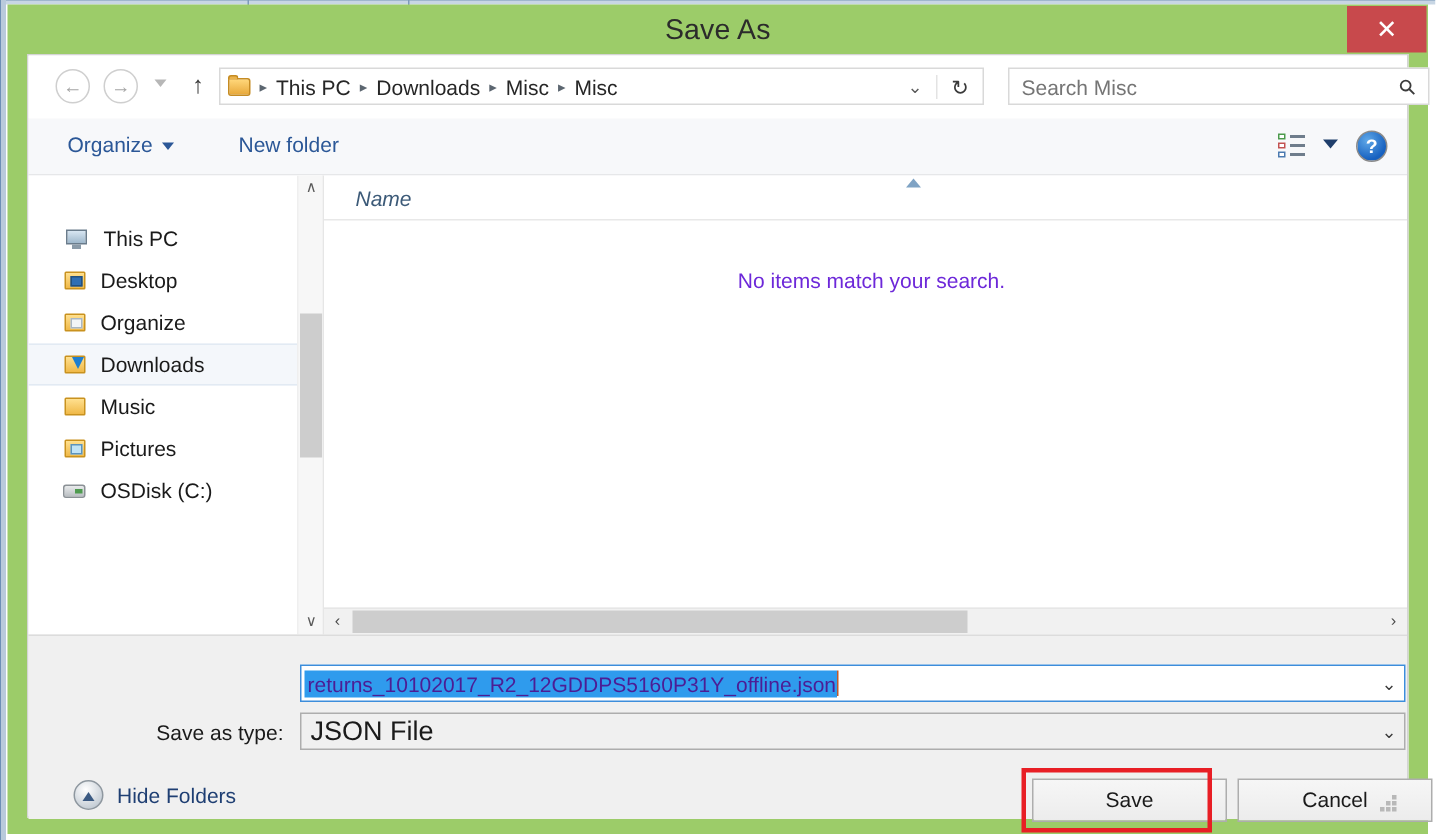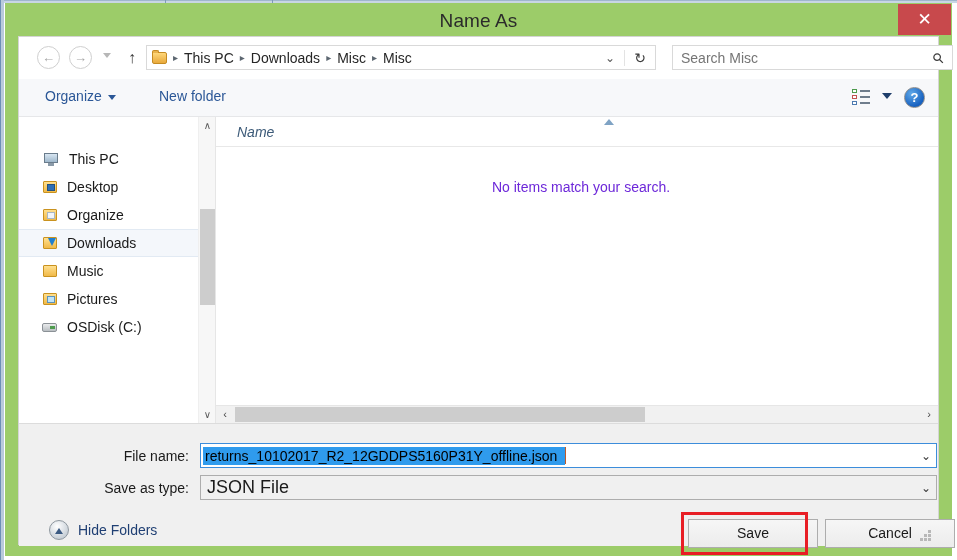--- a/index.html
+++ b/index.html
@@ -559,23 +559,23 @@
     width: 737px; height: 25px;
     background: #ffffff;
     border: 1px solid #3c8ddb;
     box-sizing: border-box;
     display: flex;
     align-items: center;
     cursor: text;
   }
   .filename-val {
     font-size: 14px;
-    color: #000000;
+    color: #4c1d95;
     background: #2f9bed;
-    padding: 1px 8px 1px 2px;
+    padding: 1px 1px 1px 2px;
     margin-left: 2px;
     white-space: nowrap;
   }
   .field-caret {
     width: 1px;
     height: 17px;
     background: #c05a2a;
     margin-left: 0px;
   }
   .field-drop {
@@ -685,21 +685,21 @@
 
 <div id="canvas">
   <div class="edge-top"></div>
   <div class="edge-left"></div>
   <div class="edge-seam-a"></div>
   <div class="edge-seam-b"></div>
 
   <div id="dialog">
 
     <div class="titlebar">
-      <div class="title-text">Name As</div>
+      <div class="title-text">Save As</div>
       <div class="close-btn">✕</div>
     </div>
 
     <div class="client">
 
       <div class="navbar">
         <div class="nav-circle" id="nav-back">←</div>
         <div class="nav-circle" id="nav-fwd">→</div>
         <div class="nav-recent"></div>
         <div class="nav-up">↑</div>
@@ -806,21 +806,20 @@
 
           <div class="hscroll">
             <div class="harrow left">‹</div>
             <div class="hthumb"></div>
             <div class="harrow right">›</div>
           </div>
         </div>
       </div>
 
       <div class="form-area">
-        <div class="form-label" id="lbl-filename">File name:</div>
         <div class="filename-field">
           <span class="filename-val">returns_10102017_R2_12GDDPS5160P31Y_offline.json</span>
           <span class="field-caret"></span>
           <span class="field-drop">⌄</span>
         </div>
 
         <div class="form-label" id="lbl-savetype">Save as type:</div>
         <div class="savetype-field">
           <span class="savetype-val">JSON File</span>
           <span class="field-drop">⌄</span>

